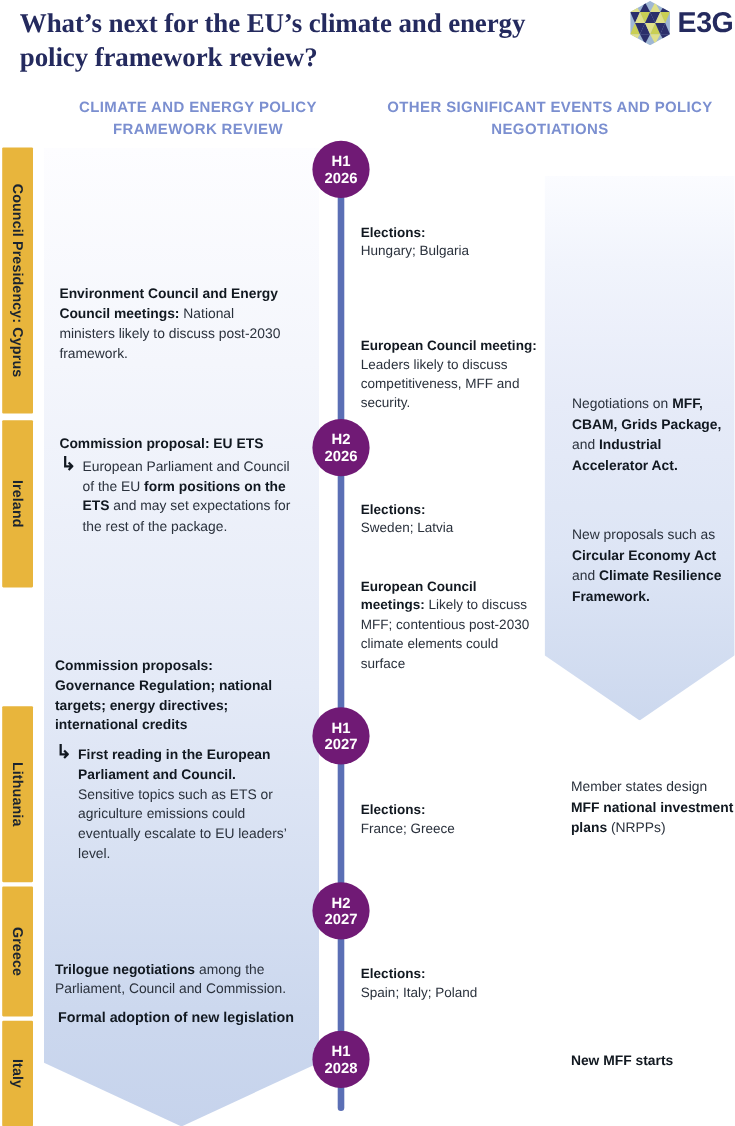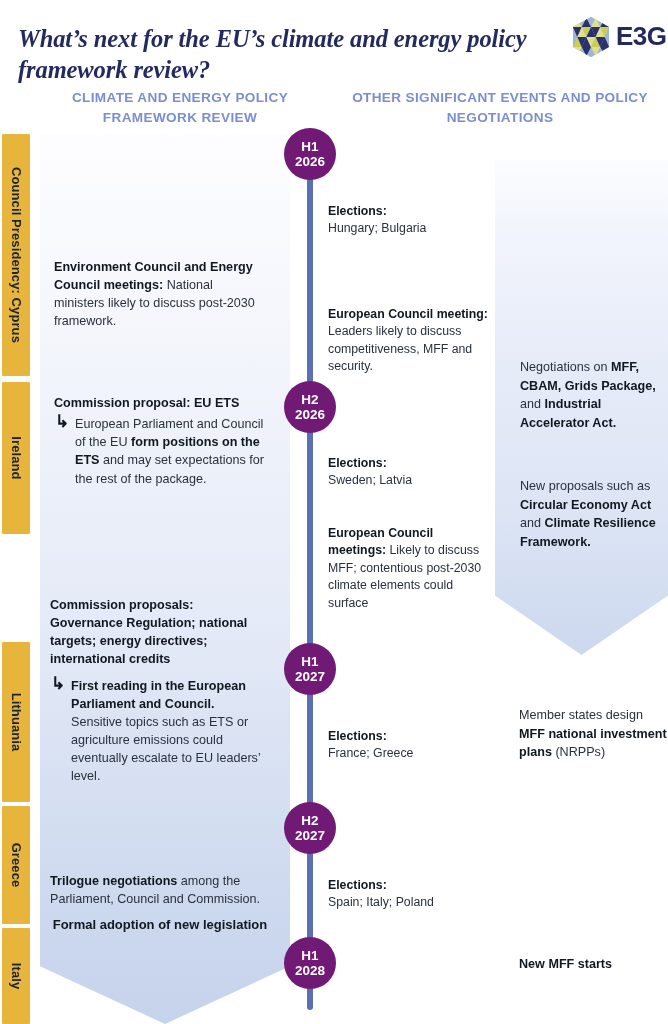--- a/index.html
+++ b/index.html
@@ -8,26 +8,26 @@
     background:#ffffff;
     font-family:"Liberation Sans", sans-serif;
     color:#1b2430;
     overflow:hidden;
     position:relative;
   }
   .canvas{position:relative;width:668px;height:1024px;overflow:hidden;}
 
   
   .title{
-    position:absolute;left:18px;top:24px;width:520px;
+    position:absolute;left:18px;top:7px;width:520px;
     font-family:"Liberation Serif", serif;
     font-weight:bold;font-size:24.5px;line-height:1.25;
-    color:#242a5e;letter-spacing:-0.1px;font-style:italic;
-  }
-  .logo{position:absolute;left:570px;top:16px;width:92px;height:42px;}
+    color:#242a5e;letter-spacing:-0.1px;
+  }
+  .logo{position:absolute;left:570px;top:0;width:92px;height:42px;}
   .logo-hex{position:absolute;left:0;top:0;width:42px;height:42px;}
   .logo-word{
     position:absolute;left:46px;top:5px;
     font-family:"Liberation Sans", sans-serif;
     font-weight:bold;font-size:26px;color:#242a5e;letter-spacing:-0.5px;
   }
 
   .colhead{
     position:absolute;
     font-weight:bold;font-size:13.6px;line-height:1.45;

